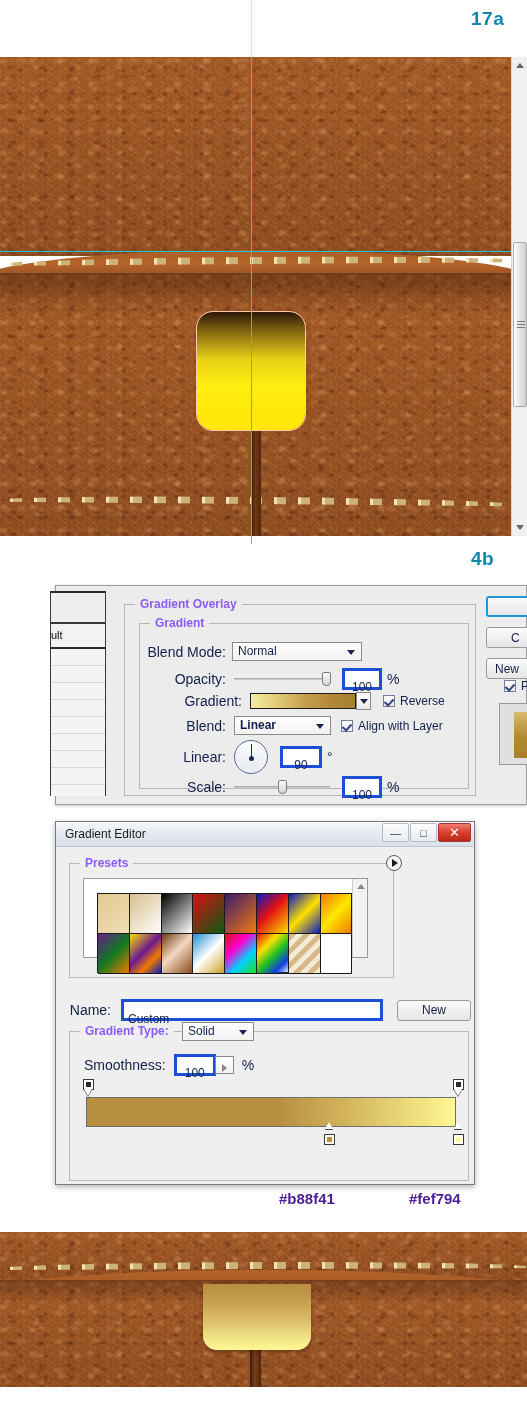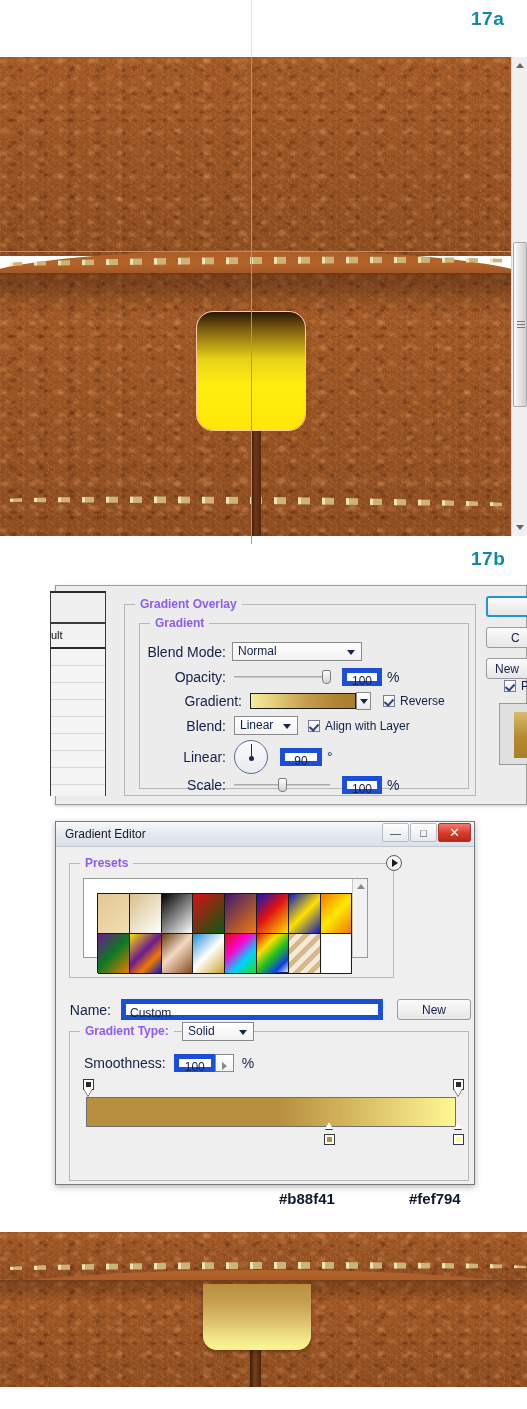--- a/index.html
+++ b/index.html
@@ -141,22 +141,22 @@
   .grp > .grp-title {
     position:absolute; top:-8px; left:10px; background:#ececec;
     padding:0 5px; font-size:12px; font-weight:bold; color:#8b5cf6;
   }
   #grp-overlay { left:68px; top:18px; width:352px; height:192px; }
   #grp-gradient { left:14px; top:18px; width:330px; height:166px; }
 
   .row { position:absolute; display:flex; align-items:center; }
   .lbl { font-size:14px; color:#12204a; text-align:right; }
   .ps-input {
-    height:18px; border:5px solid #1d4ed8; background:#fff;
-    font-size:12px; color:#12204a; padding:0 4px; line-height:16px;
+    height:18px; border:3px solid #1d4ed8; background:#fff;
+    font-size:12px; color:#12204a; padding:8px 4px; line-height:16px;
   }
   .ps-select {
     height:19px; border:1px solid #8a8a8a;
     background:linear-gradient(#ffffff,#f2f2f2);
     font-size:12px; color:#12204a; padding:1px 8px 0 5px; position:relative;
   }
   .ps-select .caret {
     position:absolute; right:6px; top:7px; width:0; height:0;
     border-left:4px solid transparent; border-right:4px solid transparent;
     border-top:5px solid #17264f;
@@ -301,21 +301,21 @@
   }
   .stop.bottom .pt {
     top:-6px; border-top:none; border-bottom:7px solid #fff;
   }
   .stop.bottom .house { top:6px; background:#fff; border:1px solid #3a3a3a; }
   .stop.bottom .house i { background:#b88f41; }
   .stop.bottom.light .house i { background:#fef794; }
 
   #hex-labels { position:absolute; left:0; top:1190px; width:527px; height:26px; }
   .hex {
-    position:absolute; font-size:15px; font-weight:bold; color:#0f172a;
+    position:absolute; font-size:15px; font-weight:bold; color:#4c1d95;
   }
   #hex-1 { left:279px; top:0; }
   #hex-2 { left:409px; top:0; }
 
   
   #canvas-c {
     position:absolute; left:0; top:1232px; width:527px; height:155px;
     overflow:hidden;
   }
   #canvas-c .flap-upper { position:absolute; left:0; top:0; width:100%; height:48px; }
@@ -371,21 +371,21 @@
       <div class="tri up"></div>
     </div>
     <div class="sb-thumb">
       <div class="grip"></div>
     </div>
     <div class="sb-arrow dn">
       <div class="tri dn"></div>
     </div>
   </div>
 
-  <div class="step-label" id="label-17b">17b</div>
+  <div class="step-label" id="label-17b">4b</div>
 
   <div id="ps-area">
 
     <div id="layer-style">
 
       <div id="ls-left-list">
         <div class="ll-box"></div>
         <div class="ll-default">ult</div>
         <div class="ll-rows"></div>
       </div>
@@ -418,21 +418,21 @@
             <span class="grad-swatch" style="width:106px; margin-left:8px;"></span>
             <span class="swatch-drop">
               <span class="caret"></span>
             </span>
             <span class="chk on" style="margin-left:12px;"></span>
             <span class="chk-lbl">Reverse</span>
           </div>
 
           <div class="row" style="left:0px; top:92px; width:330px;">
             <span class="lbl" style="width:86px;">Blend:</span>
-            <span class="ps-select" style="width:64px; margin-left:8px;">
+            <span class="ps-select" style="width:97px; margin-left:8px;font-weight:bold;">
               <span>Linear</span>
               <span class="caret"></span>
             </span>
             <span class="chk on" style="margin-left:10px;"></span>
             <span class="chk-lbl">Align with Layer</span>
           </div>
 
           <div class="row" style="left:0px; top:116px; width:320px;">
             <span class="lbl" style="width:86px;">Linear:</span>
             <span id="angle-dial" style="margin-left:8px;">

